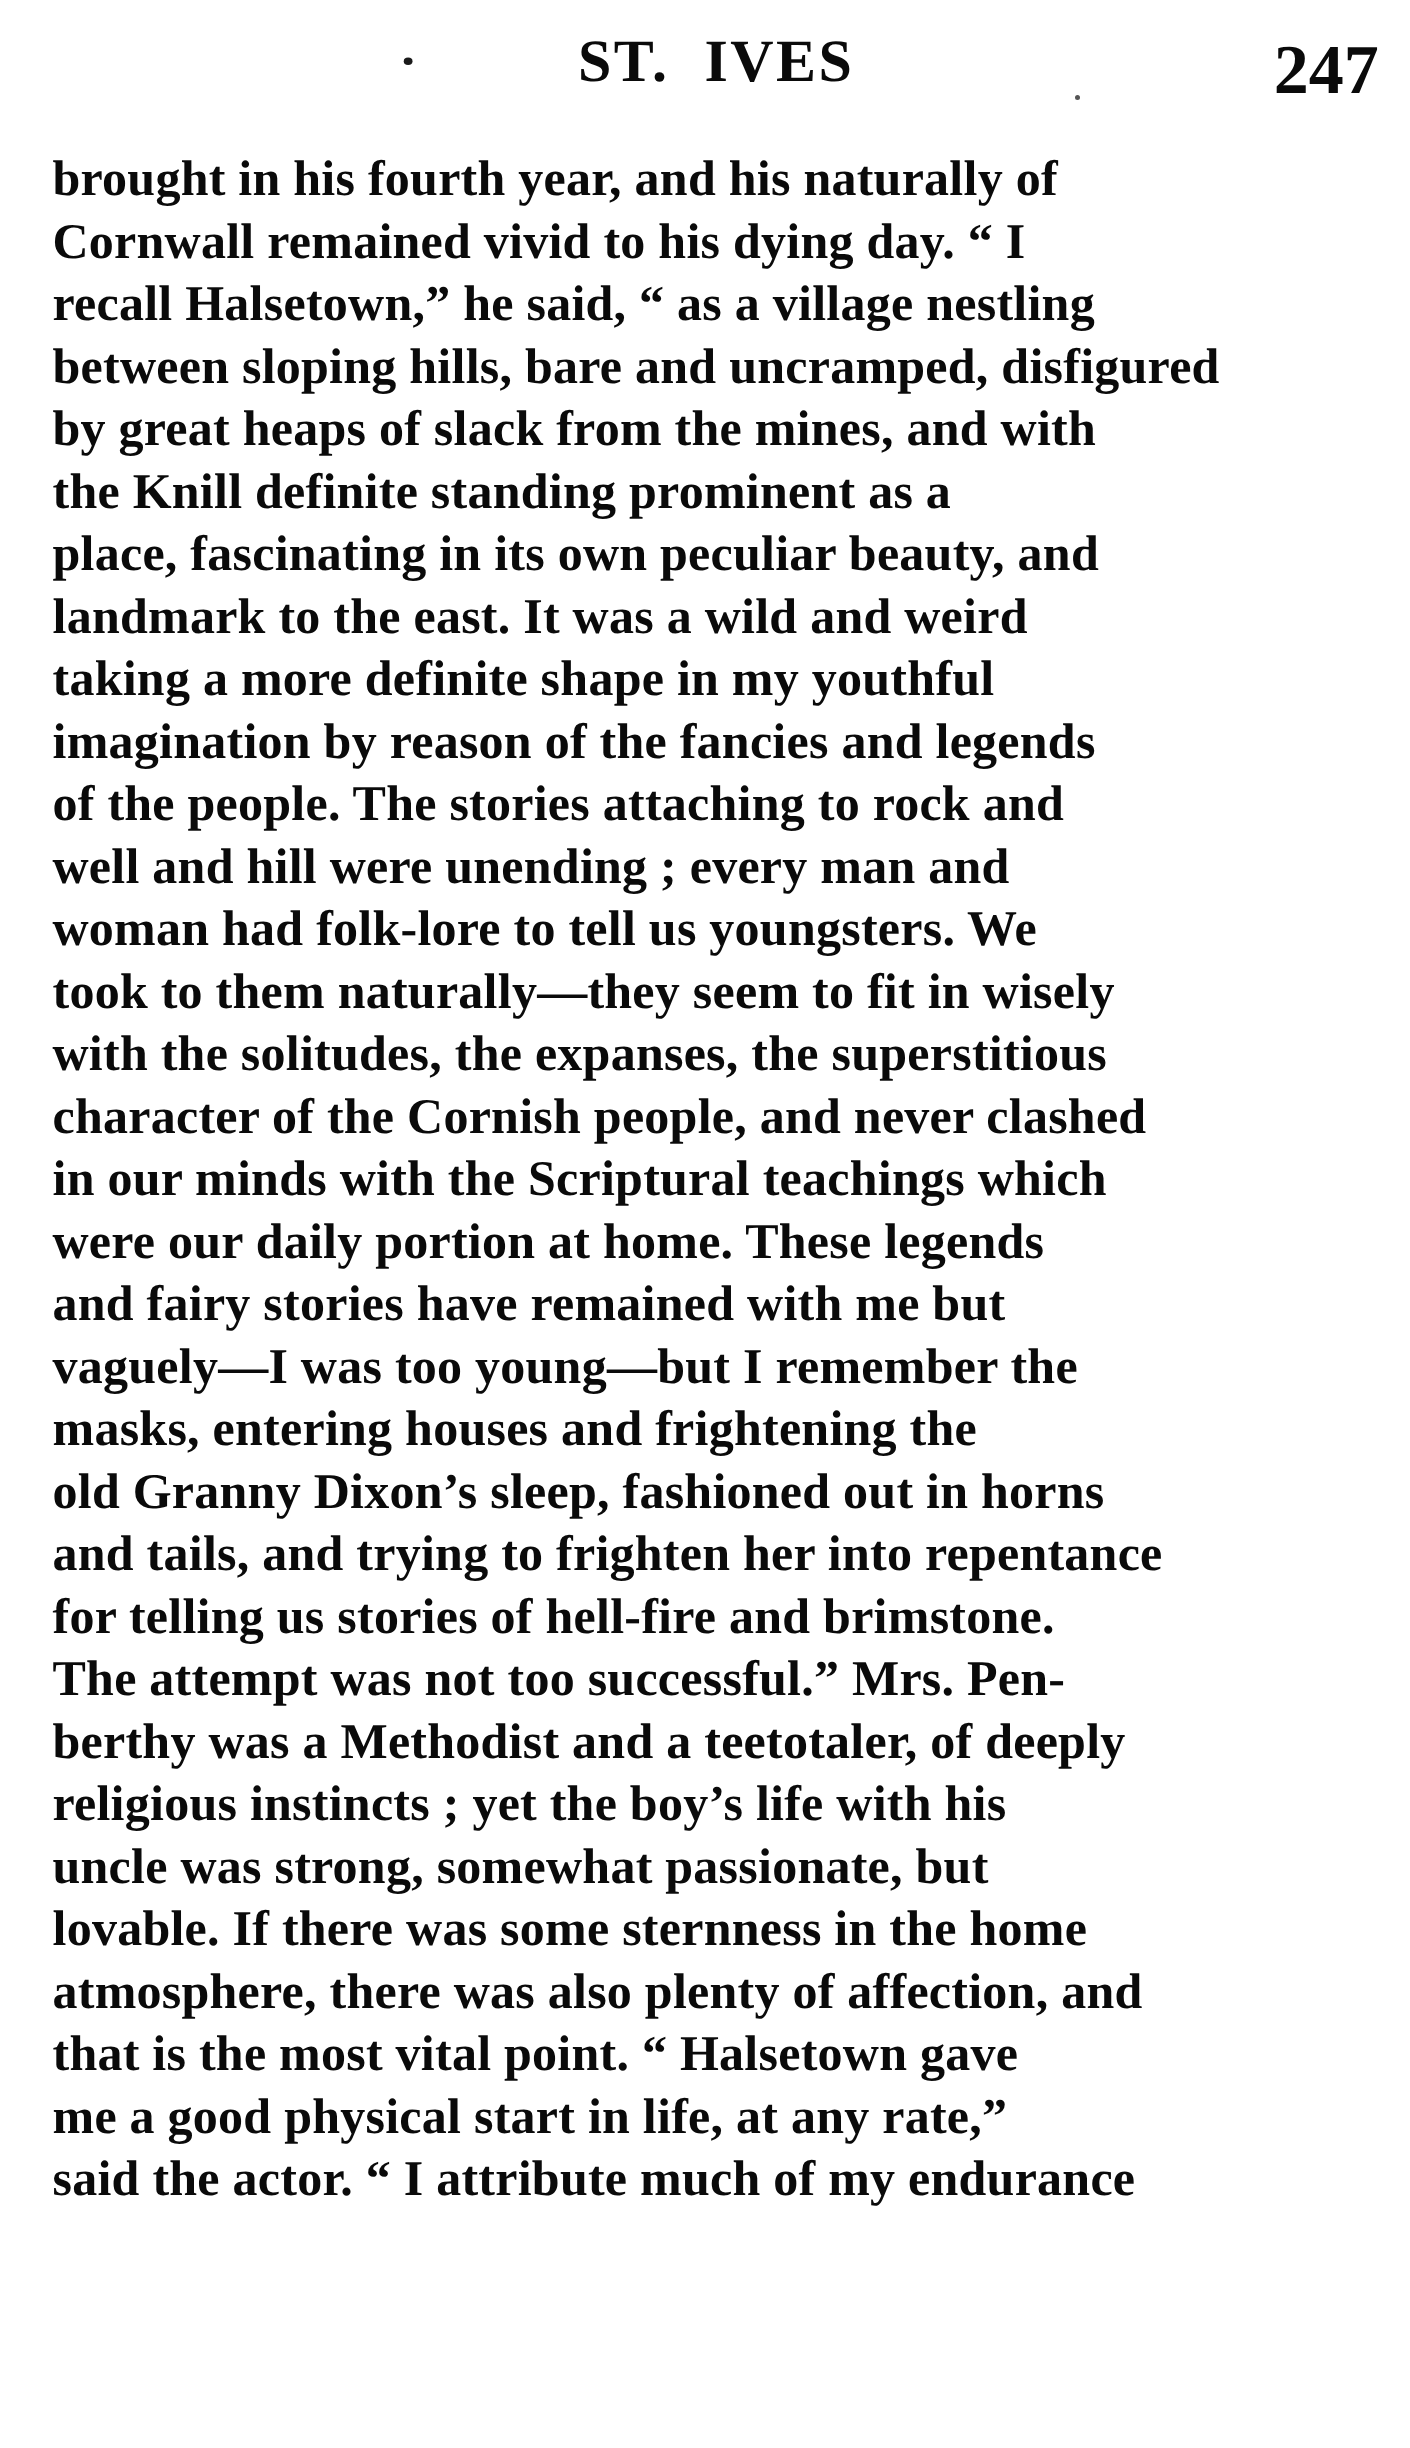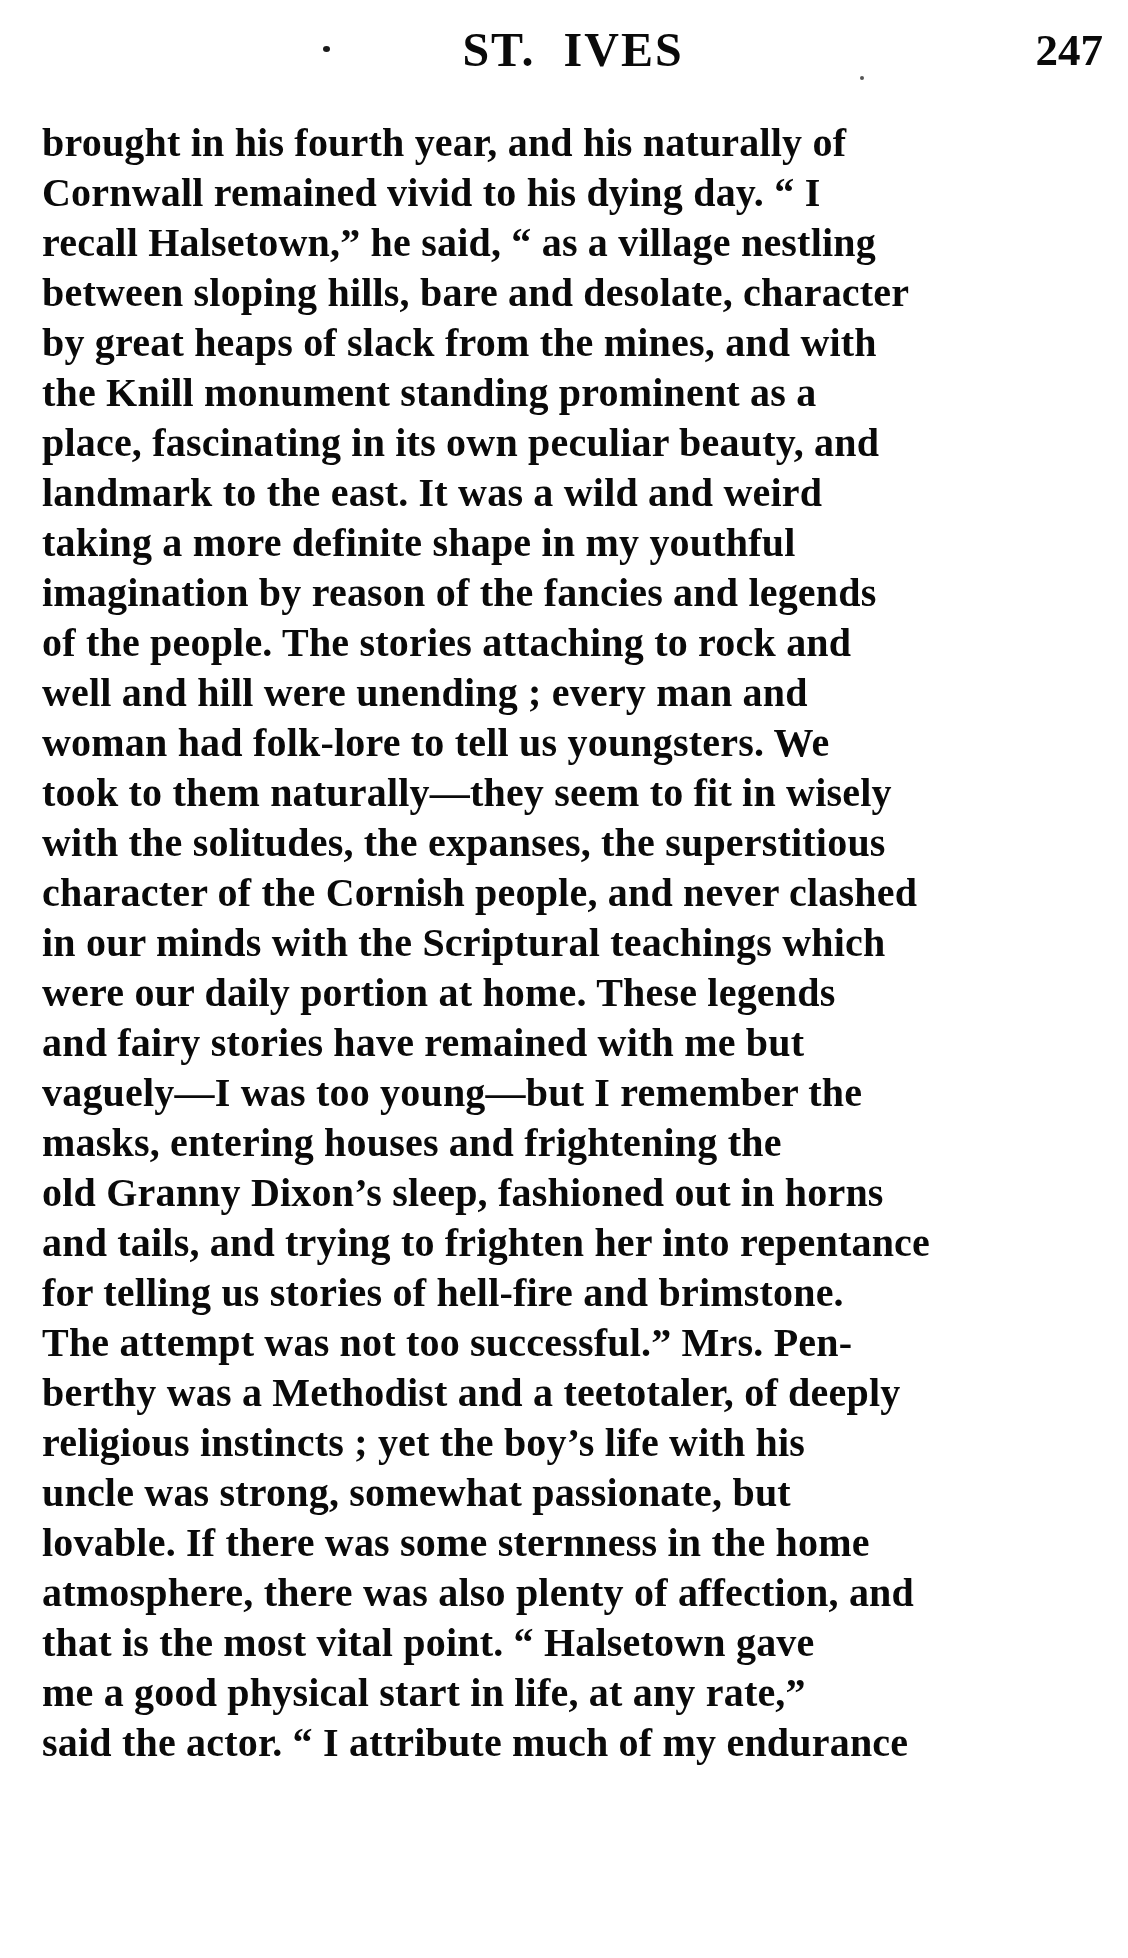--- a/index.html
+++ b/index.html
@@ -33,21 +33,21 @@
     font-size: 48px;
     font-weight: 700;
     letter-spacing: 2px;
     word-spacing: 14px;
     color: var(--ink, #0a0a0a);
   }
   .page-number {
     position: absolute;
     top: 2px;
     right: 25px;
-    font-size: 45px;
+    font-size: 56px;
     font-weight: 700;
     color: var(--ink, #0a0a0a);
   }
   .page-body {
     position: absolute;
     top: 118px;
     left: 42px;
     width: 1052px;
   }
   .text-line {
@@ -83,23 +83,23 @@
     <div class="page-number">247</div>
   </div>
 
   <span class="speck speck-1"></span>
   <span class="speck speck-2"></span>
 
   <div class="page-body">
       <div class="text-line">brought in his fourth year, and his naturally of</div>
       <div class="text-line">Cornwall remained vivid to his dying day. “ I</div>
       <div class="text-line">recall Halsetown,” he said, “ as a village nestling</div>
-      <div class="text-line">between sloping hills, bare and desolate, character</div>
+      <div class="text-line">between sloping hills, bare and uncramped, disfigured</div>
       <div class="text-line">by great heaps of slack from the mines, and with</div>
-      <div class="text-line">the Knill monument standing prominent as a</div>
+      <div class="text-line">the Knill definite standing prominent as a</div>
       <div class="text-line">place, fascinating in its own peculiar beauty, and</div>
       <div class="text-line">landmark to the east. It was a wild and weird</div>
       <div class="text-line">taking a more definite shape in my youthful</div>
       <div class="text-line">imagination by reason of the fancies and legends</div>
       <div class="text-line">of the people. The stories attaching to rock and</div>
       <div class="text-line">well and hill were unending ; every man and</div>
       <div class="text-line">woman had folk-lore to tell us youngsters. We</div>
       <div class="text-line">took to them naturally—they seem to fit in wisely</div>
       <div class="text-line">with the solitudes, the expanses, the superstitious</div>
       <div class="text-line">character of the Cornish people, and never clashed</div>

